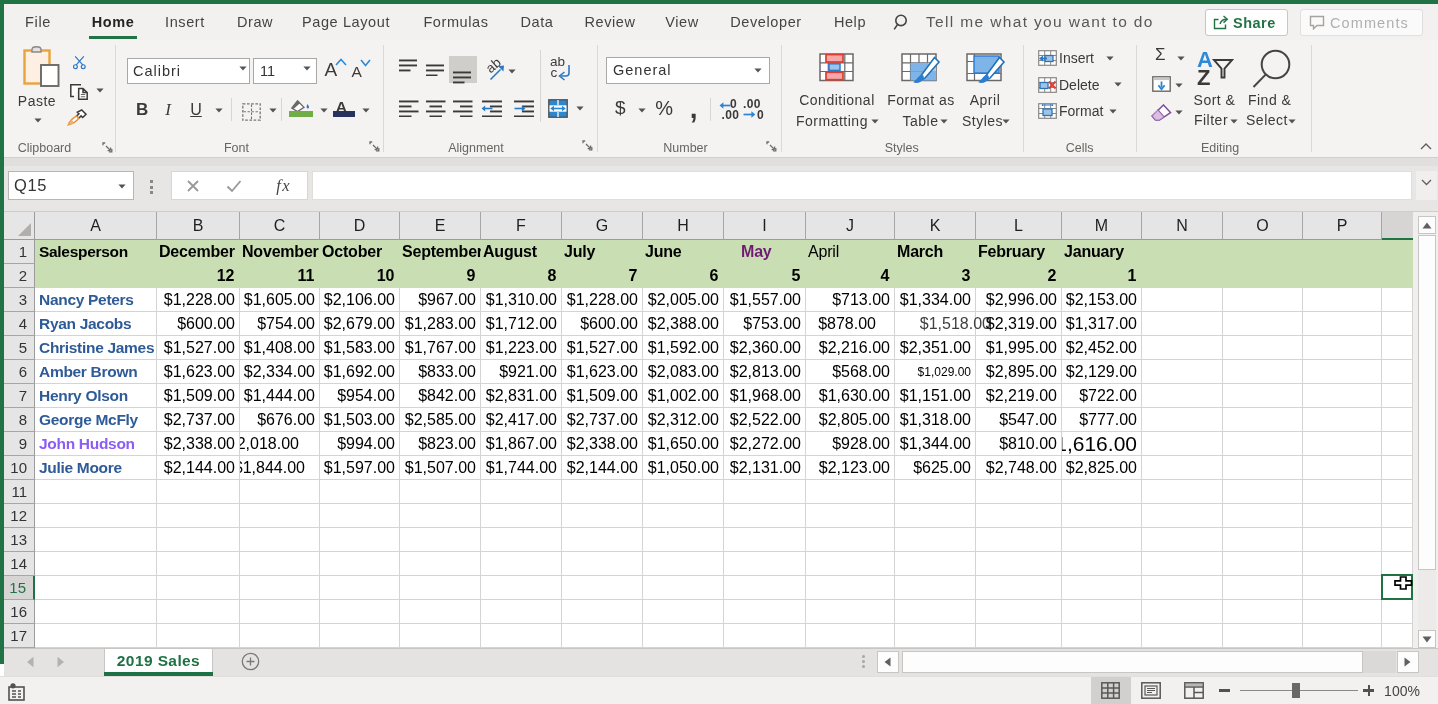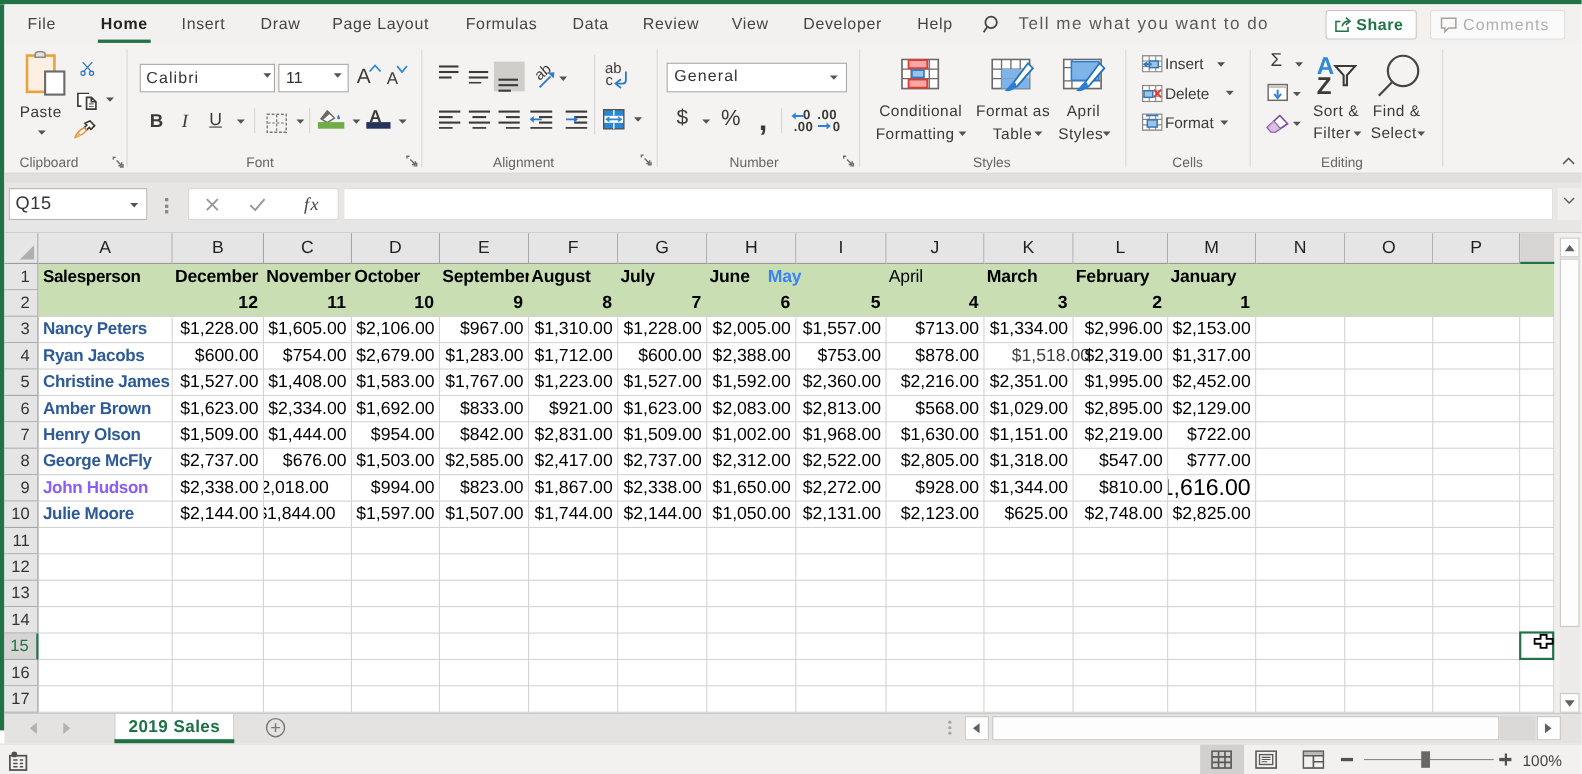--- a/index.html
+++ b/index.html
@@ -454,21 +454,21 @@
 <div class="ab" style="left:1381px;top:288px;width:1px;height:360px;background:#d4d4d4"></div>
 <div class="ab" style="left:1412px;top:288px;width:1px;height:360px;background:#d4d4d4"></div>
 <div class="ab" style="left:35px;top:240px;width:122px;height:24px;overflow:hidden;white-space:nowrap;font-size:15.5px;font-weight:bold;color:#000;letter-spacing:-0.3px;display:flex;align-items:center;justify-content:flex-start;padding-left:4px;padding-right:0px">Salesperson</div>
 <div class="ab" style="left:157px;top:240px;width:83px;height:24px;overflow:hidden;white-space:nowrap;font-size:16px;font-weight:bold;color:#000;letter-spacing:-0.2px;display:flex;align-items:center;justify-content:flex-start;padding-left:2px;padding-right:0px">December</div>
 <div class="ab" style="left:240px;top:240px;width:80px;height:24px;overflow:hidden;white-space:nowrap;font-size:16px;font-weight:bold;color:#000;letter-spacing:-0.2px;display:flex;align-items:center;justify-content:flex-start;padding-left:2px;padding-right:0px">November</div>
 <div class="ab" style="left:320px;top:240px;width:80px;height:24px;overflow:hidden;white-space:nowrap;font-size:16px;font-weight:bold;color:#000;letter-spacing:-0.2px;display:flex;align-items:center;justify-content:flex-start;padding-left:2px;padding-right:0px">October</div>
 <div class="ab" style="left:400px;top:240px;width:81px;height:24px;overflow:hidden;white-space:nowrap;font-size:16px;font-weight:bold;color:#000;letter-spacing:-0.2px;display:flex;align-items:center;justify-content:flex-start;padding-left:2px;padding-right:0px">September</div>
 <div class="ab" style="left:481px;top:240px;width:81px;height:24px;overflow:hidden;white-space:nowrap;font-size:16px;font-weight:bold;color:#000;letter-spacing:-0.2px;display:flex;align-items:center;justify-content:flex-start;padding-left:2px;padding-right:0px">August</div>
 <div class="ab" style="left:562px;top:240px;width:81px;height:24px;overflow:hidden;white-space:nowrap;font-size:16px;font-weight:bold;color:#000;letter-spacing:-0.2px;display:flex;align-items:center;justify-content:flex-start;padding-left:2px;padding-right:0px">July</div>
 <div class="ab" style="left:643px;top:240px;width:81px;height:24px;overflow:hidden;white-space:nowrap;font-size:16px;font-weight:bold;color:#000;letter-spacing:-0.2px;display:flex;align-items:center;justify-content:flex-start;padding-left:2px;padding-right:0px">June</div>
-<div class="ab" style="left:696px;top:240px;width:82px;height:24px;overflow:hidden;white-space:nowrap;font-size:16px;font-weight:bold;color:#3b82f6;letter-spacing:-0.2px;display:flex;align-items:center;justify-content:flex-start;padding-left:2px;padding-right:0px">May</div>
+<div class="ab" style="left:739px;top:240px;width:82px;height:24px;overflow:hidden;white-space:nowrap;font-size:16px;font-weight:bold;color:#701a75;letter-spacing:-0.2px;display:flex;align-items:center;justify-content:flex-start;padding-left:2px;padding-right:0px">May</div>
 <div class="ab" style="left:806px;top:240px;width:89px;height:24px;overflow:hidden;white-space:nowrap;font-size:16px;font-weight:normal;color:#000;letter-spacing:-0.2px;display:flex;align-items:center;justify-content:flex-start;padding-left:2px;padding-right:0px">April</div>
 <div class="ab" style="left:895px;top:240px;width:81px;height:24px;overflow:hidden;white-space:nowrap;font-size:16px;font-weight:bold;color:#000;letter-spacing:-0.2px;display:flex;align-items:center;justify-content:flex-start;padding-left:2px;padding-right:0px">March</div>
 <div class="ab" style="left:976px;top:240px;width:86px;height:24px;overflow:hidden;white-space:nowrap;font-size:16px;font-weight:bold;color:#000;letter-spacing:-0.2px;display:flex;align-items:center;justify-content:flex-start;padding-left:2px;padding-right:0px">February</div>
 <div class="ab" style="left:1062px;top:240px;width:80px;height:24px;overflow:hidden;white-space:nowrap;font-size:16px;font-weight:bold;color:#000;letter-spacing:-0.2px;display:flex;align-items:center;justify-content:flex-start;padding-left:2px;padding-right:0px">January</div>
 <div class="ab" style="left:157px;top:264px;width:83px;height:24px;overflow:hidden;white-space:nowrap;font-size:16px;font-weight:bold;color:#000;letter-spacing:0;display:flex;align-items:center;justify-content:flex-end;padding-left:4px;padding-right:5.5px">12</div>
 <div class="ab" style="left:240px;top:264px;width:80px;height:24px;overflow:hidden;white-space:nowrap;font-size:16px;font-weight:bold;color:#000;letter-spacing:0;display:flex;align-items:center;justify-content:flex-end;padding-left:4px;padding-right:5.5px">11</div>
 <div class="ab" style="left:320px;top:264px;width:80px;height:24px;overflow:hidden;white-space:nowrap;font-size:16px;font-weight:bold;color:#000;letter-spacing:0;display:flex;align-items:center;justify-content:flex-end;padding-left:4px;padding-right:5.5px">10</div>
 <div class="ab" style="left:400px;top:264px;width:81px;height:24px;overflow:hidden;white-space:nowrap;font-size:16px;font-weight:bold;color:#000;letter-spacing:0;display:flex;align-items:center;justify-content:flex-end;padding-left:4px;padding-right:5.5px">9</div>
 <div class="ab" style="left:481px;top:264px;width:81px;height:24px;overflow:hidden;white-space:nowrap;font-size:16px;font-weight:bold;color:#000;letter-spacing:0;display:flex;align-items:center;justify-content:flex-end;padding-left:4px;padding-right:5.5px">8</div>
 <div class="ab" style="left:562px;top:264px;width:81px;height:24px;overflow:hidden;white-space:nowrap;font-size:16px;font-weight:bold;color:#000;letter-spacing:0;display:flex;align-items:center;justify-content:flex-end;padding-left:4px;padding-right:5.5px">7</div>
@@ -493,21 +493,21 @@
 <div class="ab" style="left:1062px;top:288px;width:80px;height:24px;overflow:hidden;white-space:nowrap;font-size:16px;color:#000;letter-spacing:0;display:flex;align-items:center;justify-content:flex-end;padding-left:4px;padding-right:5px">$2,153.00</div>
 <div class="ab" style="left:35px;top:312px;width:122px;height:24px;overflow:hidden;white-space:nowrap;font-size:15.5px;font-weight:bold;color:#2e5b97;letter-spacing:-0.3px;display:flex;align-items:center;justify-content:flex-start;padding-left:4px;padding-right:0px">Ryan Jacobs</div>
 <div class="ab" style="left:157px;top:312px;width:83px;height:24px;overflow:hidden;white-space:nowrap;font-size:16px;color:#000;letter-spacing:0;display:flex;align-items:center;justify-content:flex-end;padding-left:4px;padding-right:5px">$600.00</div>
 <div class="ab" style="left:240px;top:312px;width:80px;height:24px;overflow:hidden;white-space:nowrap;font-size:16px;color:#000;letter-spacing:0;display:flex;align-items:center;justify-content:flex-end;padding-left:4px;padding-right:5px">$754.00</div>
 <div class="ab" style="left:320px;top:312px;width:80px;height:24px;overflow:hidden;white-space:nowrap;font-size:16px;color:#000;letter-spacing:0;display:flex;align-items:center;justify-content:flex-end;padding-left:4px;padding-right:5px">$2,679.00</div>
 <div class="ab" style="left:400px;top:312px;width:81px;height:24px;overflow:hidden;white-space:nowrap;font-size:16px;color:#000;letter-spacing:0;display:flex;align-items:center;justify-content:flex-end;padding-left:4px;padding-right:5px">$1,283.00</div>
 <div class="ab" style="left:481px;top:312px;width:81px;height:24px;overflow:hidden;white-space:nowrap;font-size:16px;color:#000;letter-spacing:0;display:flex;align-items:center;justify-content:flex-end;padding-left:4px;padding-right:5px">$1,712.00</div>
 <div class="ab" style="left:562px;top:312px;width:81px;height:24px;overflow:hidden;white-space:nowrap;font-size:16px;color:#000;letter-spacing:0;display:flex;align-items:center;justify-content:flex-end;padding-left:4px;padding-right:5px">$600.00</div>
 <div class="ab" style="left:643px;top:312px;width:81px;height:24px;overflow:hidden;white-space:nowrap;font-size:16px;color:#000;letter-spacing:0;display:flex;align-items:center;justify-content:flex-end;padding-left:4px;padding-right:5px">$2,388.00</div>
 <div class="ab" style="left:724px;top:312px;width:82px;height:24px;overflow:hidden;white-space:nowrap;font-size:16px;color:#000;letter-spacing:0;display:flex;align-items:center;justify-content:flex-end;padding-left:4px;padding-right:5px">$753.00</div>
-<div class="ab" style="left:806px;top:312px;width:89px;height:24px;overflow:hidden;white-space:nowrap;font-size:16px;color:#000;letter-spacing:0;display:flex;align-items:center;justify-content:flex-end;padding-left:4px;padding-right:5px">$878.00</div>
+<div class="ab" style="left:806px;top:312px;width:89px;height:24px;overflow:hidden;white-space:nowrap;font-size:16px;color:#000;letter-spacing:0;display:flex;align-items:center;justify-content:flex-end;padding-left:4px;padding-right:19px">$878.00</div>
 <div class="ab" style="left:915px;top:312px;width:81px;height:24px;overflow:hidden;white-space:nowrap;font-size:16px;color:#404040;letter-spacing:0;display:flex;align-items:center;justify-content:flex-end;padding-left:4px;padding-right:5px">$1,518.00</div>
 <div class="ab" style="left:976px;top:312px;width:86px;height:24px;overflow:hidden;white-space:nowrap;font-size:16px;color:#000;letter-spacing:0;display:flex;align-items:center;justify-content:flex-end;padding-left:4px;padding-right:5px">$2,319.00</div>
 <div class="ab" style="left:1062px;top:312px;width:80px;height:24px;overflow:hidden;white-space:nowrap;font-size:16px;color:#000;letter-spacing:0;display:flex;align-items:center;justify-content:flex-end;padding-left:4px;padding-right:5px">$1,317.00</div>
 <div class="ab" style="left:35px;top:336px;width:122px;height:24px;overflow:hidden;white-space:nowrap;font-size:15.5px;font-weight:bold;color:#2e5b97;letter-spacing:-0.3px;display:flex;align-items:center;justify-content:flex-start;padding-left:4px;padding-right:0px">Christine James</div>
 <div class="ab" style="left:157px;top:336px;width:83px;height:24px;overflow:hidden;white-space:nowrap;font-size:16px;color:#000;letter-spacing:0;display:flex;align-items:center;justify-content:flex-end;padding-left:4px;padding-right:5px">$1,527.00</div>
 <div class="ab" style="left:240px;top:336px;width:80px;height:24px;overflow:hidden;white-space:nowrap;font-size:16px;color:#000;letter-spacing:0;display:flex;align-items:center;justify-content:flex-end;padding-left:4px;padding-right:5px">$1,408.00</div>
 <div class="ab" style="left:320px;top:336px;width:80px;height:24px;overflow:hidden;white-space:nowrap;font-size:16px;color:#000;letter-spacing:0;display:flex;align-items:center;justify-content:flex-end;padding-left:4px;padding-right:5px">$1,583.00</div>
 <div class="ab" style="left:400px;top:336px;width:81px;height:24px;overflow:hidden;white-space:nowrap;font-size:16px;color:#000;letter-spacing:0;display:flex;align-items:center;justify-content:flex-end;padding-left:4px;padding-right:5px">$1,767.00</div>
 <div class="ab" style="left:481px;top:336px;width:81px;height:24px;overflow:hidden;white-space:nowrap;font-size:16px;color:#000;letter-spacing:0;display:flex;align-items:center;justify-content:flex-end;padding-left:4px;padding-right:5px">$1,223.00</div>
 <div class="ab" style="left:562px;top:336px;width:81px;height:24px;overflow:hidden;white-space:nowrap;font-size:16px;color:#000;letter-spacing:0;display:flex;align-items:center;justify-content:flex-end;padding-left:4px;padding-right:5px">$1,527.00</div>
@@ -520,21 +520,21 @@
 <div class="ab" style="left:35px;top:360px;width:122px;height:24px;overflow:hidden;white-space:nowrap;font-size:15.5px;font-weight:bold;color:#2e5b97;letter-spacing:-0.3px;display:flex;align-items:center;justify-content:flex-start;padding-left:4px;padding-right:0px">Amber Brown</div>
 <div class="ab" style="left:157px;top:360px;width:83px;height:24px;overflow:hidden;white-space:nowrap;font-size:16px;color:#000;letter-spacing:0;display:flex;align-items:center;justify-content:flex-end;padding-left:4px;padding-right:5px">$1,623.00</div>
 <div class="ab" style="left:240px;top:360px;width:80px;height:24px;overflow:hidden;white-space:nowrap;font-size:16px;color:#000;letter-spacing:0;display:flex;align-items:center;justify-content:flex-end;padding-left:4px;padding-right:5px">$2,334.00</div>
 <div class="ab" style="left:320px;top:360px;width:80px;height:24px;overflow:hidden;white-space:nowrap;font-size:16px;color:#000;letter-spacing:0;display:flex;align-items:center;justify-content:flex-end;padding-left:4px;padding-right:5px">$1,692.00</div>
 <div class="ab" style="left:400px;top:360px;width:81px;height:24px;overflow:hidden;white-space:nowrap;font-size:16px;color:#000;letter-spacing:0;display:flex;align-items:center;justify-content:flex-end;padding-left:4px;padding-right:5px">$833.00</div>
 <div class="ab" style="left:481px;top:360px;width:81px;height:24px;overflow:hidden;white-space:nowrap;font-size:16px;color:#000;letter-spacing:0;display:flex;align-items:center;justify-content:flex-end;padding-left:4px;padding-right:5px">$921.00</div>
 <div class="ab" style="left:562px;top:360px;width:81px;height:24px;overflow:hidden;white-space:nowrap;font-size:16px;color:#000;letter-spacing:0;display:flex;align-items:center;justify-content:flex-end;padding-left:4px;padding-right:5px">$1,623.00</div>
 <div class="ab" style="left:643px;top:360px;width:81px;height:24px;overflow:hidden;white-space:nowrap;font-size:16px;color:#000;letter-spacing:0;display:flex;align-items:center;justify-content:flex-end;padding-left:4px;padding-right:5px">$2,083.00</div>
 <div class="ab" style="left:724px;top:360px;width:82px;height:24px;overflow:hidden;white-space:nowrap;font-size:16px;color:#000;letter-spacing:0;display:flex;align-items:center;justify-content:flex-end;padding-left:4px;padding-right:5px">$2,813.00</div>
 <div class="ab" style="left:806px;top:360px;width:89px;height:24px;overflow:hidden;white-space:nowrap;font-size:16px;color:#000;letter-spacing:0;display:flex;align-items:center;justify-content:flex-end;padding-left:4px;padding-right:5px">$568.00</div>
-<div class="ab" style="left:895px;top:360px;width:81px;height:24px;overflow:hidden;white-space:nowrap;font-size:16px;color:#000;letter-spacing:0;display:flex;align-items:center;justify-content:flex-end;padding-left:4px;padding-right:5px">$1,029.00</div>
+<div class="ab" style="left:895px;top:360px;width:81px;height:24px;overflow:hidden;white-space:nowrap;font-size:12px;color:#000;letter-spacing:0;display:flex;align-items:center;justify-content:flex-end;padding-left:4px;padding-right:5px">$1,029.00</div>
 <div class="ab" style="left:976px;top:360px;width:86px;height:24px;overflow:hidden;white-space:nowrap;font-size:16px;color:#000;letter-spacing:0;display:flex;align-items:center;justify-content:flex-end;padding-left:4px;padding-right:5px">$2,895.00</div>
 <div class="ab" style="left:1062px;top:360px;width:80px;height:24px;overflow:hidden;white-space:nowrap;font-size:16px;color:#000;letter-spacing:0;display:flex;align-items:center;justify-content:flex-end;padding-left:4px;padding-right:5px">$2,129.00</div>
 <div class="ab" style="left:35px;top:384px;width:122px;height:24px;overflow:hidden;white-space:nowrap;font-size:15.5px;font-weight:bold;color:#2e5b97;letter-spacing:-0.3px;display:flex;align-items:center;justify-content:flex-start;padding-left:4px;padding-right:0px">Henry Olson</div>
 <div class="ab" style="left:157px;top:384px;width:83px;height:24px;overflow:hidden;white-space:nowrap;font-size:16px;color:#000;letter-spacing:0;display:flex;align-items:center;justify-content:flex-end;padding-left:4px;padding-right:5px">$1,509.00</div>
 <div class="ab" style="left:240px;top:384px;width:80px;height:24px;overflow:hidden;white-space:nowrap;font-size:16px;color:#000;letter-spacing:0;display:flex;align-items:center;justify-content:flex-end;padding-left:4px;padding-right:5px">$1,444.00</div>
 <div class="ab" style="left:320px;top:384px;width:80px;height:24px;overflow:hidden;white-space:nowrap;font-size:16px;color:#000;letter-spacing:0;display:flex;align-items:center;justify-content:flex-end;padding-left:4px;padding-right:5px">$954.00</div>
 <div class="ab" style="left:400px;top:384px;width:81px;height:24px;overflow:hidden;white-space:nowrap;font-size:16px;color:#000;letter-spacing:0;display:flex;align-items:center;justify-content:flex-end;padding-left:4px;padding-right:5px">$842.00</div>
 <div class="ab" style="left:481px;top:384px;width:81px;height:24px;overflow:hidden;white-space:nowrap;font-size:16px;color:#000;letter-spacing:0;display:flex;align-items:center;justify-content:flex-end;padding-left:4px;padding-right:5px">$2,831.00</div>
 <div class="ab" style="left:562px;top:384px;width:81px;height:24px;overflow:hidden;white-space:nowrap;font-size:16px;color:#000;letter-spacing:0;display:flex;align-items:center;justify-content:flex-end;padding-left:4px;padding-right:5px">$1,509.00</div>
 <div class="ab" style="left:643px;top:384px;width:81px;height:24px;overflow:hidden;white-space:nowrap;font-size:16px;color:#000;letter-spacing:0;display:flex;align-items:center;justify-content:flex-end;padding-left:4px;padding-right:5px">$1,002.00</div>

